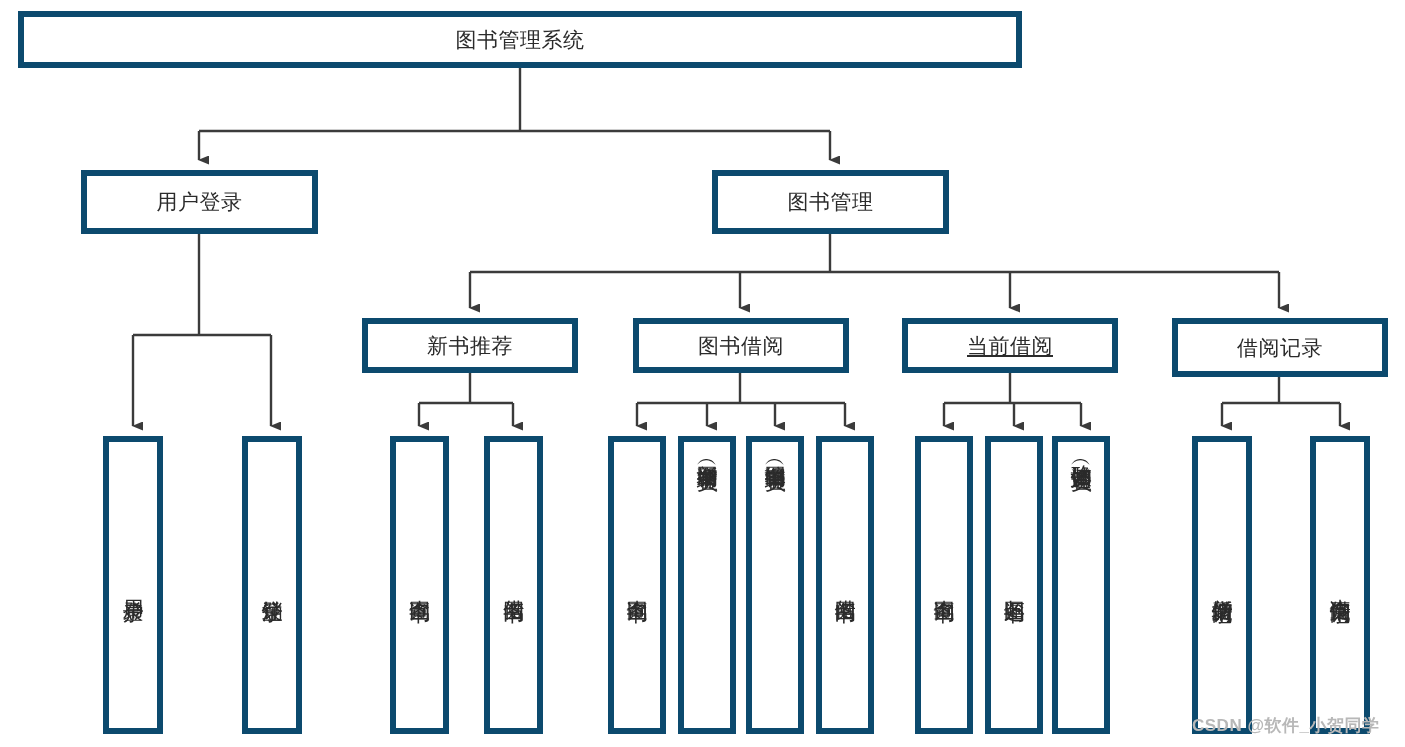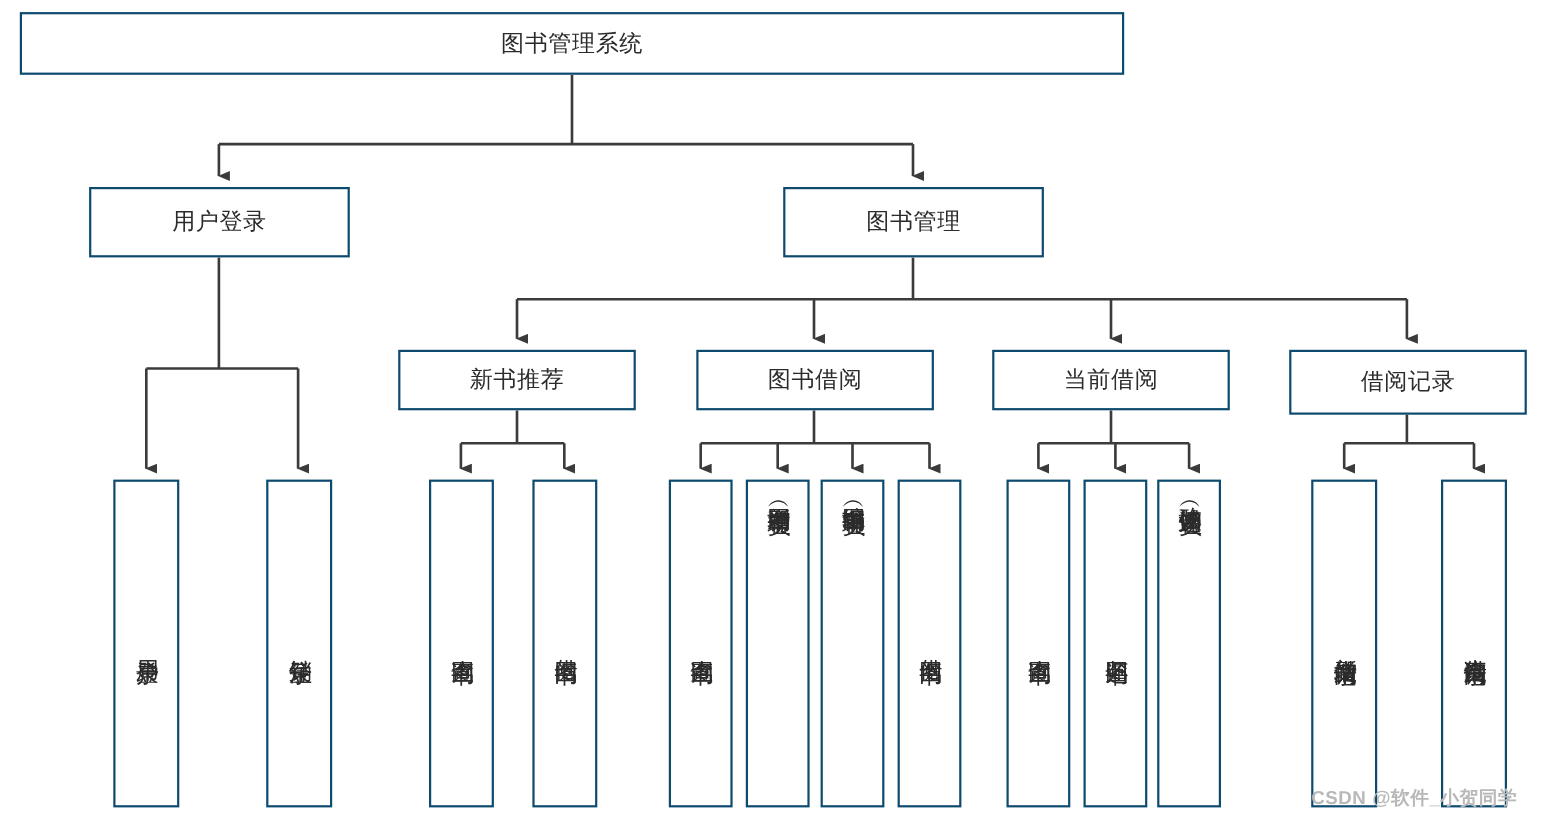--- a/index.html
+++ b/index.html
@@ -17,21 +17,21 @@
   #diagram-root {
     position: absolute;
     left: 0;
     top: 0;
     width: 1405px;
     height: 747px;
   }
   .node-box {
     position: absolute;
     box-sizing: border-box;
-    border: 2px solid #0c4a6e;
+    border: 6px solid #0c4a6e;
     background: #ffffff;
     display: flex;
     align-items: center;
     justify-content: center;
     color: #2b2b2b;
   }
   .node-box.horizontal .node-label {
     writing-mode: horizontal-tb;
     font-size: 21px;
     line-height: 1.1;
@@ -142,21 +142,21 @@
   </div>
 
   <div class="node-box horizontal" style="left:362px; top:318px; width:216px; height:55px;">
     <span class="node-label">新书推荐</span>
   </div>
 
   <div class="node-box horizontal" style="left:633px; top:318px; width:216px; height:55px;">
     <span class="node-label">图书借阅</span>
   </div>
 
-  <div class="node-box horizontal" style="left:902px; top:318px; width:216px; height:55px;">
+  <div class="node-box horizontal" style="left:902px; top:318px; width:216px; height:55px;text-decoration:underline;">
     <span class="node-label">当前借阅</span>
   </div>
 
   <div class="node-box horizontal" style="left:1172px; top:318px; width:216px; height:59px;">
     <span class="node-label">借阅记录</span>
   </div>
 
   <div class="node-box vertical centered" style="left:103px; top:436px; width:60px; height:298px;">
     <span class="node-label">用户登录</span>
   </div>

